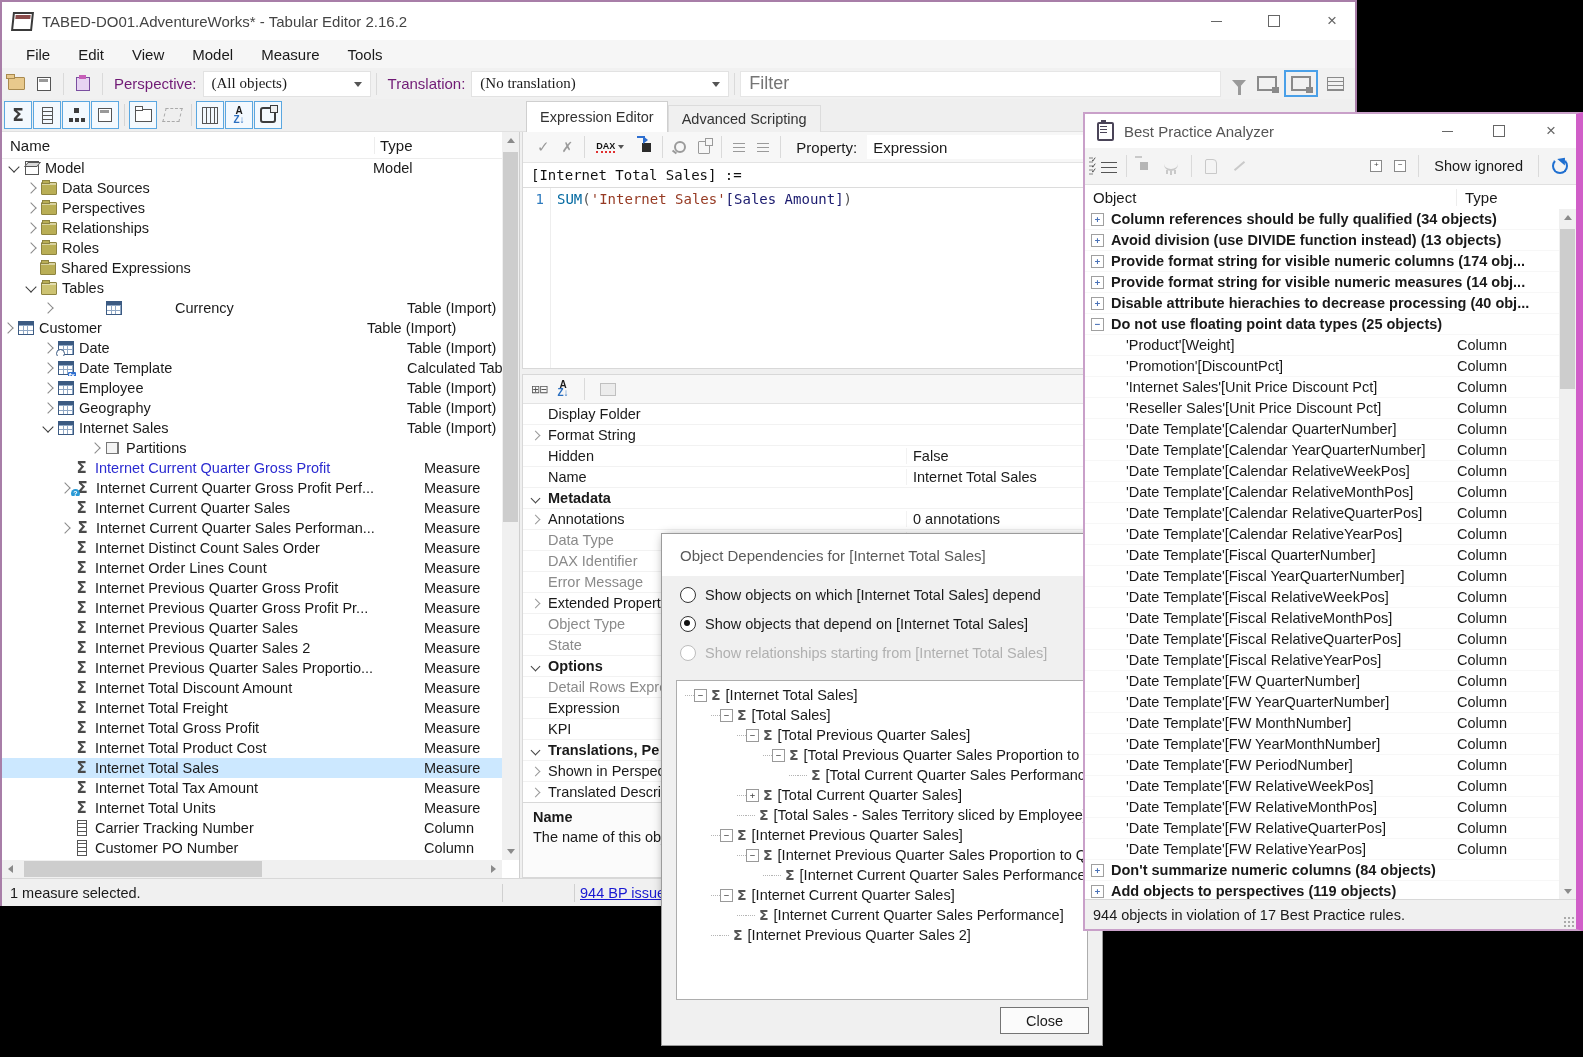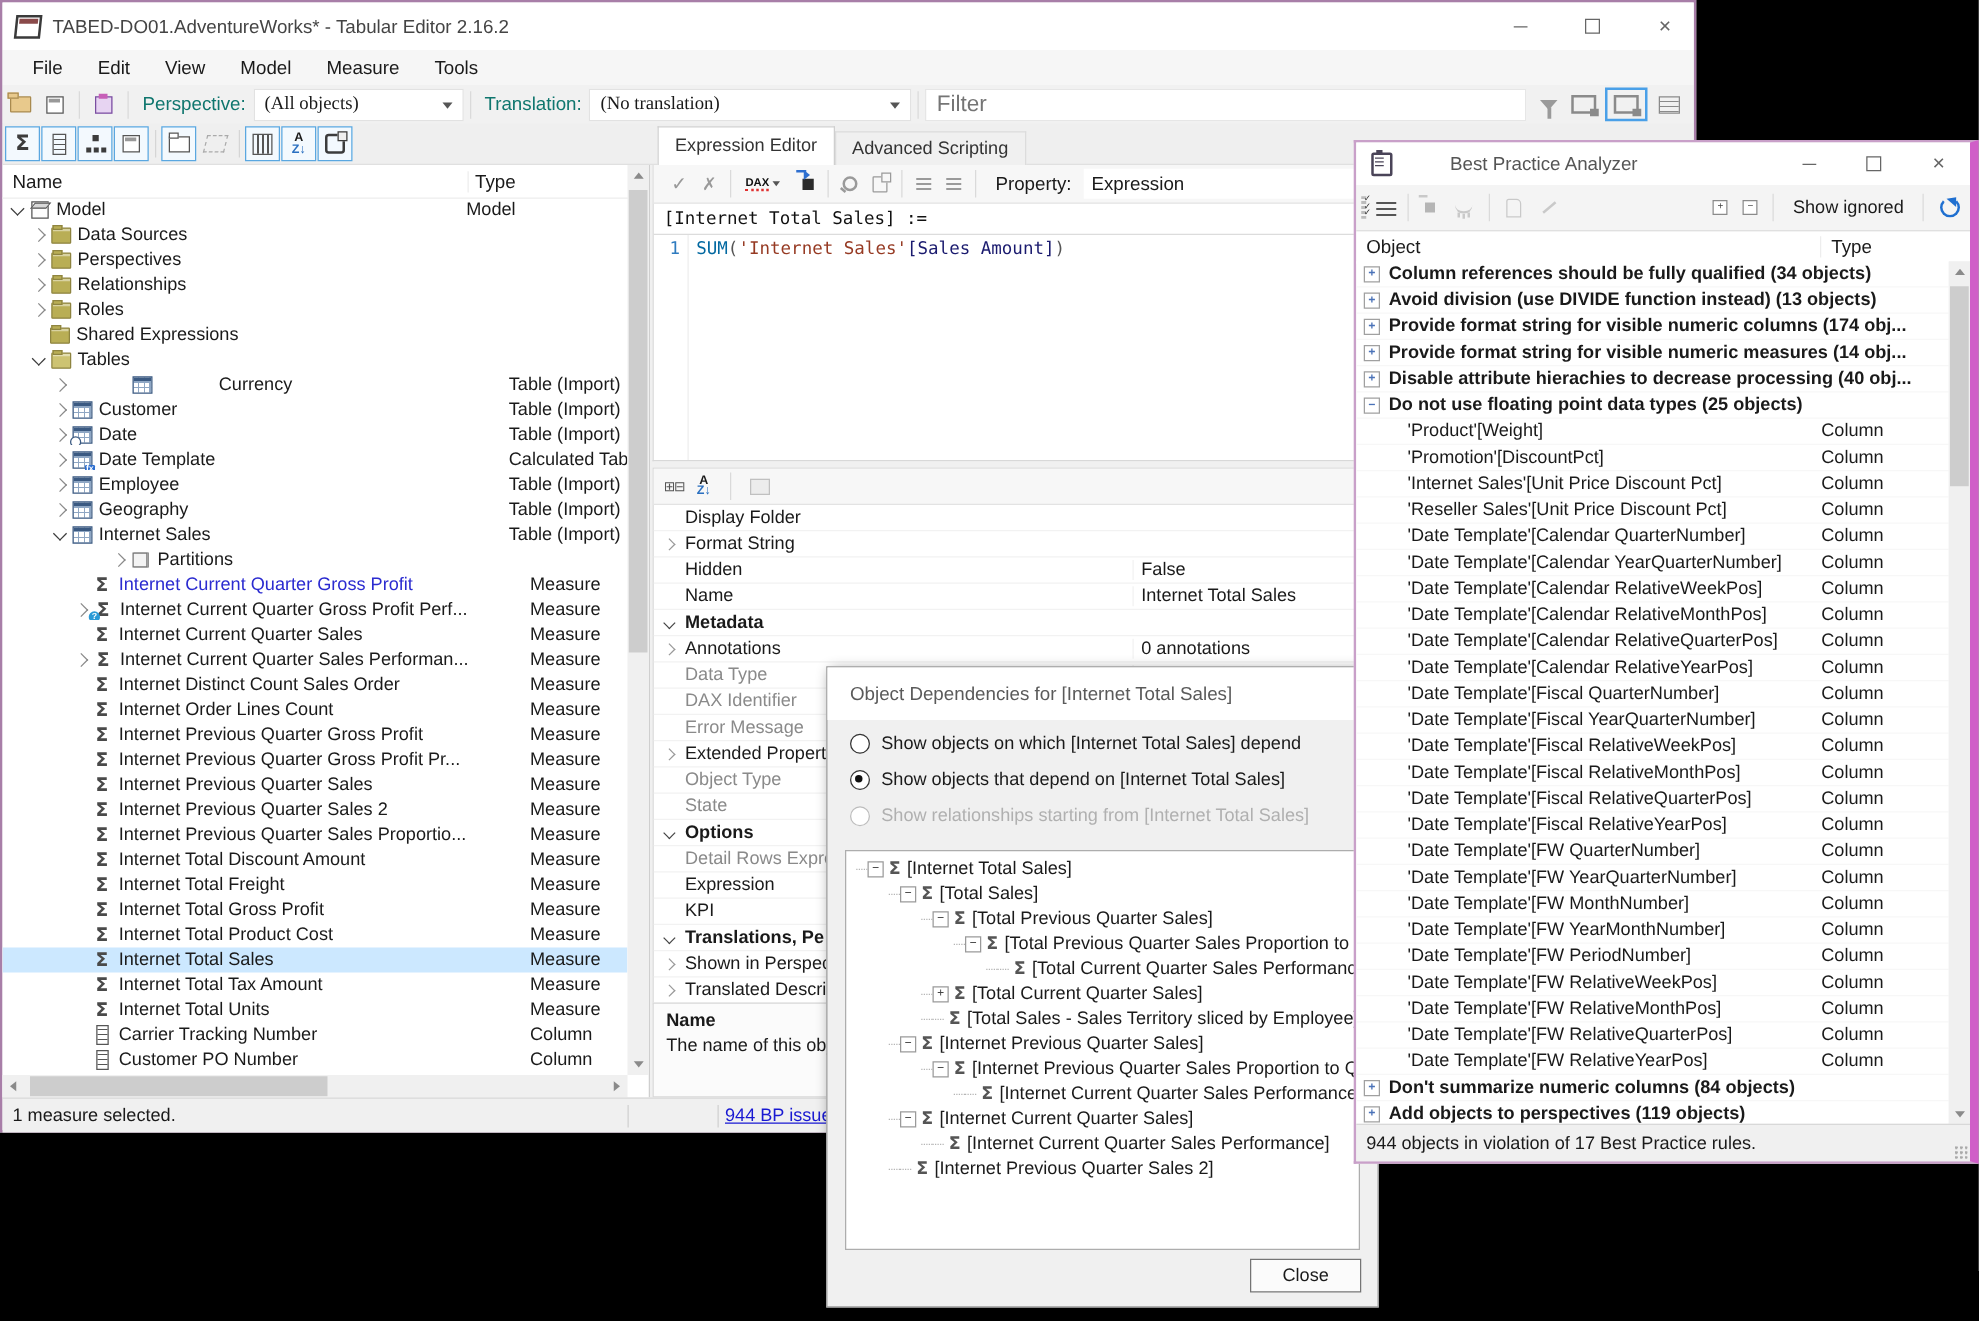--- a/index.html
+++ b/index.html
@@ -21,21 +21,21 @@
   .menu-item{padding:0 14px;font-size:15px;height:100%;display:flex;align-items:center;color:#1a1a1a;}
   .toolbar1{height:31px;display:flex;align-items:center;background:#f1f1f1;font-size:15px;}
   .tb-sep{width:1px;height:22px;background:#dadada;margin:0 5px;}
   .small-btn{width:26px;height:24px;display:flex;align-items:center;justify-content:center;margin:0 1px;}
   .i-openfolder{width:15px;height:11px;background:#e8c98c;border:1px solid #a98a4f;border-radius:1px;position:relative;}
   .i-openfolder::after{content:"";position:absolute;left:-3px;top:-4px;width:7px;height:3px;background:#e8c98c;border:1px solid #a98a4f;}
   .i-cube{width:12px;height:12px;border:1px solid #555;position:relative;background:#fff;}
   .i-cube::before{content:"";position:absolute;left:1px;top:1px;width:9px;height:3px;background:#999;}
   .i-save{width:12px;height:12px;border:1px solid #7a4ea0;background:#e7d4f2;position:relative;}
   .i-save::after{content:"";position:absolute;left:2px;top:-3px;width:7px;height:4px;background:#c75fb8;}
-  .label{color:#0f766e;margin:0 6px;}
+  .label{color:#701a75;margin:0 6px;}
   .combo{background:#fff;border:1px solid #e2e2e2;height:24px;display:flex;align-items:center;padding:0 8px;font-size:15px;position:relative;font-family:Liberation Serif, serif;}
   .combo .arr{position:absolute;right:8px;top:10px;width:0;height:0;border-left:4px solid transparent;border-right:4px solid transparent;border-top:5px solid #555;}
   .filter-box{flex:1;height:24px;background:#fff;border:1px solid #e6e6e6;margin-right:4px;display:flex;align-items:center;}
   .filter-box input{border:none;outline:none;font-size:18px;color:#777;width:100%;padding:0 8px;font-family:"Liberation Sans",sans-serif;background:transparent;}
   .right-icons{display:flex;align-items:center;margin-right:6px;}
   .i-funnel{width:0;height:0;border-left:7px solid transparent;border-right:7px solid transparent;border-top:8px solid #9a9a9a;position:relative;}
   .i-funnel::after{content:"";position:absolute;left:-1.5px;top:-2px;width:3px;height:9px;background:#9a9a9a;}
   .i-winlayout{width:16px;height:11px;border:2px solid #8a8a8a;position:relative;}
   .i-winlayout::after{content:"";position:absolute;right:-4px;bottom:-4px;width:7px;height:6px;background:#8a8a8a;}
   .sel-box{border:2px solid #4aa0e8;padding:4px 5px;margin:0 3px;display:flex;align-items:center;}
@@ -152,21 +152,21 @@
   .radio.dis{border-color:#bdbdbd;}
   .radio-row .dis-label{color:#b0b0b0;}
   .dep-box{position:absolute;left:14px;top:146px;right:14px;height:314px;background:#fff;border:1px solid #adadad;overflow:hidden;padding-top:4px;}
   .drow{height:20px;display:flex;align-items:center;font-size:14.5px;white-space:nowrap;}
   .stub{width:9px;border-top:1px dotted #b5b5b5;flex:none;}
   .pm{width:11px;height:11px;border:1px solid #9a9a9a;background:#fff;flex:none;display:flex;align-items:center;justify-content:center;font-size:9px;line-height:9px;color:#444;font-family:"DejaVu Sans Mono",monospace;}
   .dsig{font-size:14px;font-weight:bold;color:#555;margin:0 5px 0 4px;font-family:"DejaVu Sans",sans-serif;}
   .close-btn{position:absolute;right:13px;bottom:11px;width:87px;height:25px;background:#fbfbfb;border:1px solid #747474;display:flex;align-items:center;justify-content:center;font-size:14.5px;}
   
   #bpa-window{left:1083px;top:112px;width:500px;height:819px;border-style:solid;border-width:2px 7px 2px 2px;border-color:#c9a0c9 #d05ec8 #c9a0c9 #c9a0c9;background:#f0f0f0;}
-  .bpa-title{height:34px;background:#fff;display:flex;align-items:center;position:relative;gap:36px;}
+  .bpa-title{height:34px;background:#fff;display:flex;align-items:center;position:relative;}
   .i-clip{width:13px;height:15px;border:2px solid #4a4458;border-radius:2px;margin-left:12px;position:relative;background:#fff;}
   .i-clip::before{content:"";position:absolute;left:2px;top:-4px;width:5px;height:3px;background:#4a4458;}
   .i-clip::after{content:"";position:absolute;left:1px;top:2px;width:7px;height:1.5px;background:#4a4458;box-shadow:0 3px #4a4458,0 6px #4a4458;}
   .bpa-title .tt{font-size:15px;color:#555;margin-left:10px;}
   .bpa-toolbar{height:36px;background:#f4f4f4;display:flex;align-items:center;border-bottom:1px solid #e0e0e0;position:relative;}
   .grip{width:4px;height:18px;margin-left:4px;background:repeating-linear-gradient(0deg,#bbb 0 2px,transparent 2px 4px);}
   .i-checklist{width:16px;height:14px;margin-left:8px;position:relative;background:repeating-linear-gradient(0deg,#555 0 1.5px,transparent 1.5px 5px);margin-right:4px;}
   .i-checklist::before{content:"✓✓✓";position:absolute;left:-10px;top:-2px;font-size:7px;line-height:5.5px;color:#333;display:block;width:8px;word-break:break-all;}
   .i-goto{width:8px;height:8px;background:#b5b5b5;position:relative;margin:0 8px;}
   .i-goto::before{content:"";position:absolute;left:-5px;top:-6px;width:7px;height:2px;background:#c9c9c9;}
@@ -379,21 +379,21 @@
           <div class="tname" style="padding-left: 40px; gap: 48px;">
             <span class="chev"></span>
             <span class="ticon">
               <span class="ic-table"></span>
             </span>
             <span>Currency</span>
           </div>
           <div class="ttype">Table (Import)</div>
         </div>
         <div class="trow">
-          <div class="tname" style="padding-left: 40px;">
+          <div class="tname" style="">
             <span class="chev"></span>
             <span class="ticon">
               <span class="ic-table"></span>
             </span>
             <span>Customer</span>
           </div>
           <div class="ttype">Table (Import)</div>
         </div>
         <div class="trow">
           <div class="tname" style="padding-left: 40px;">

